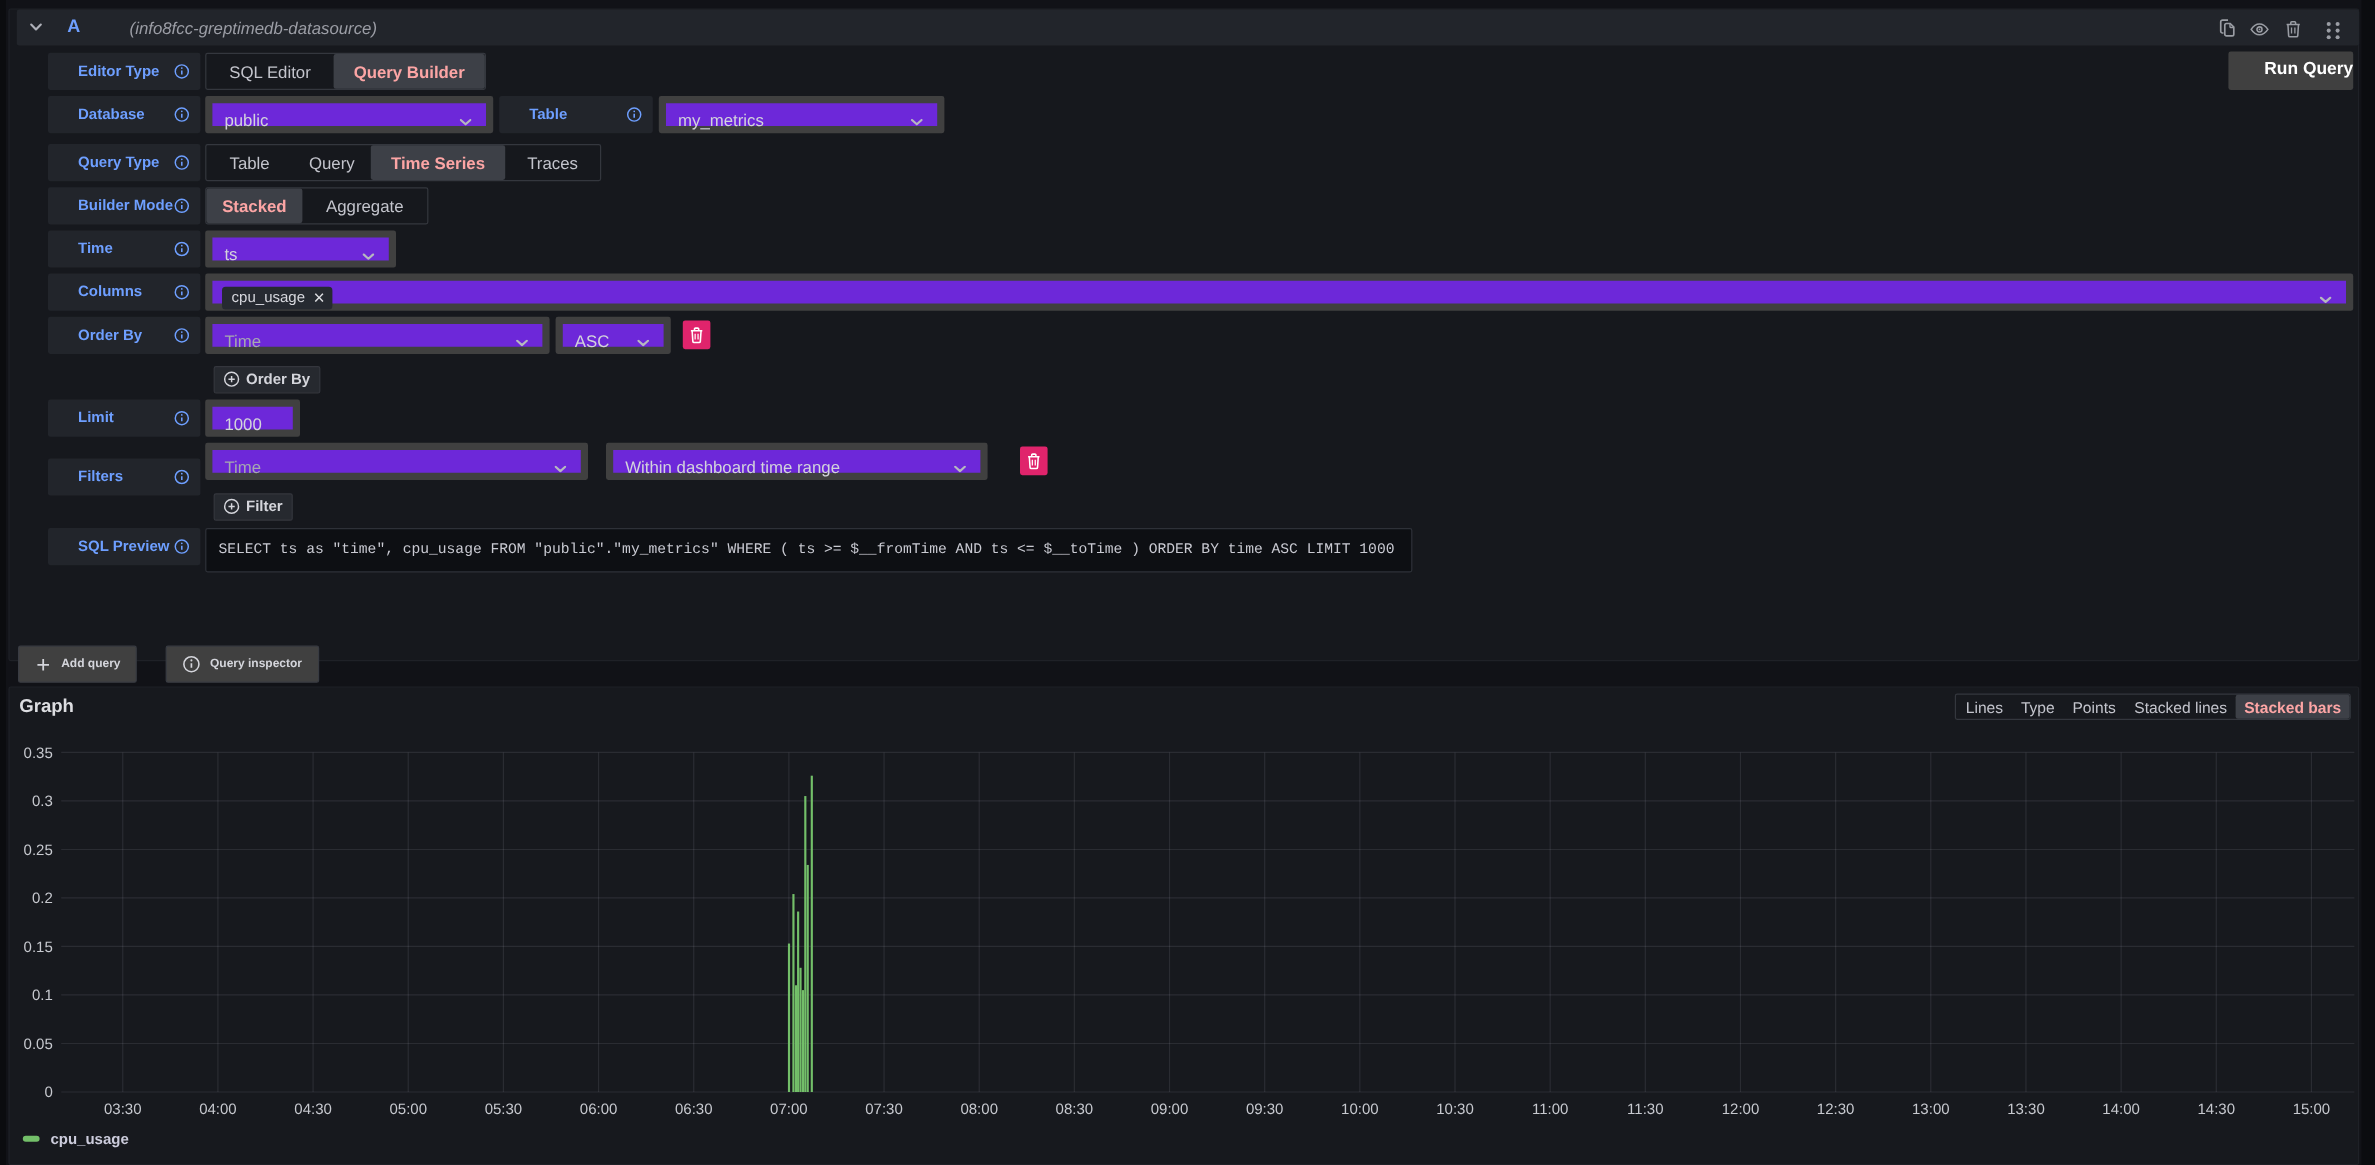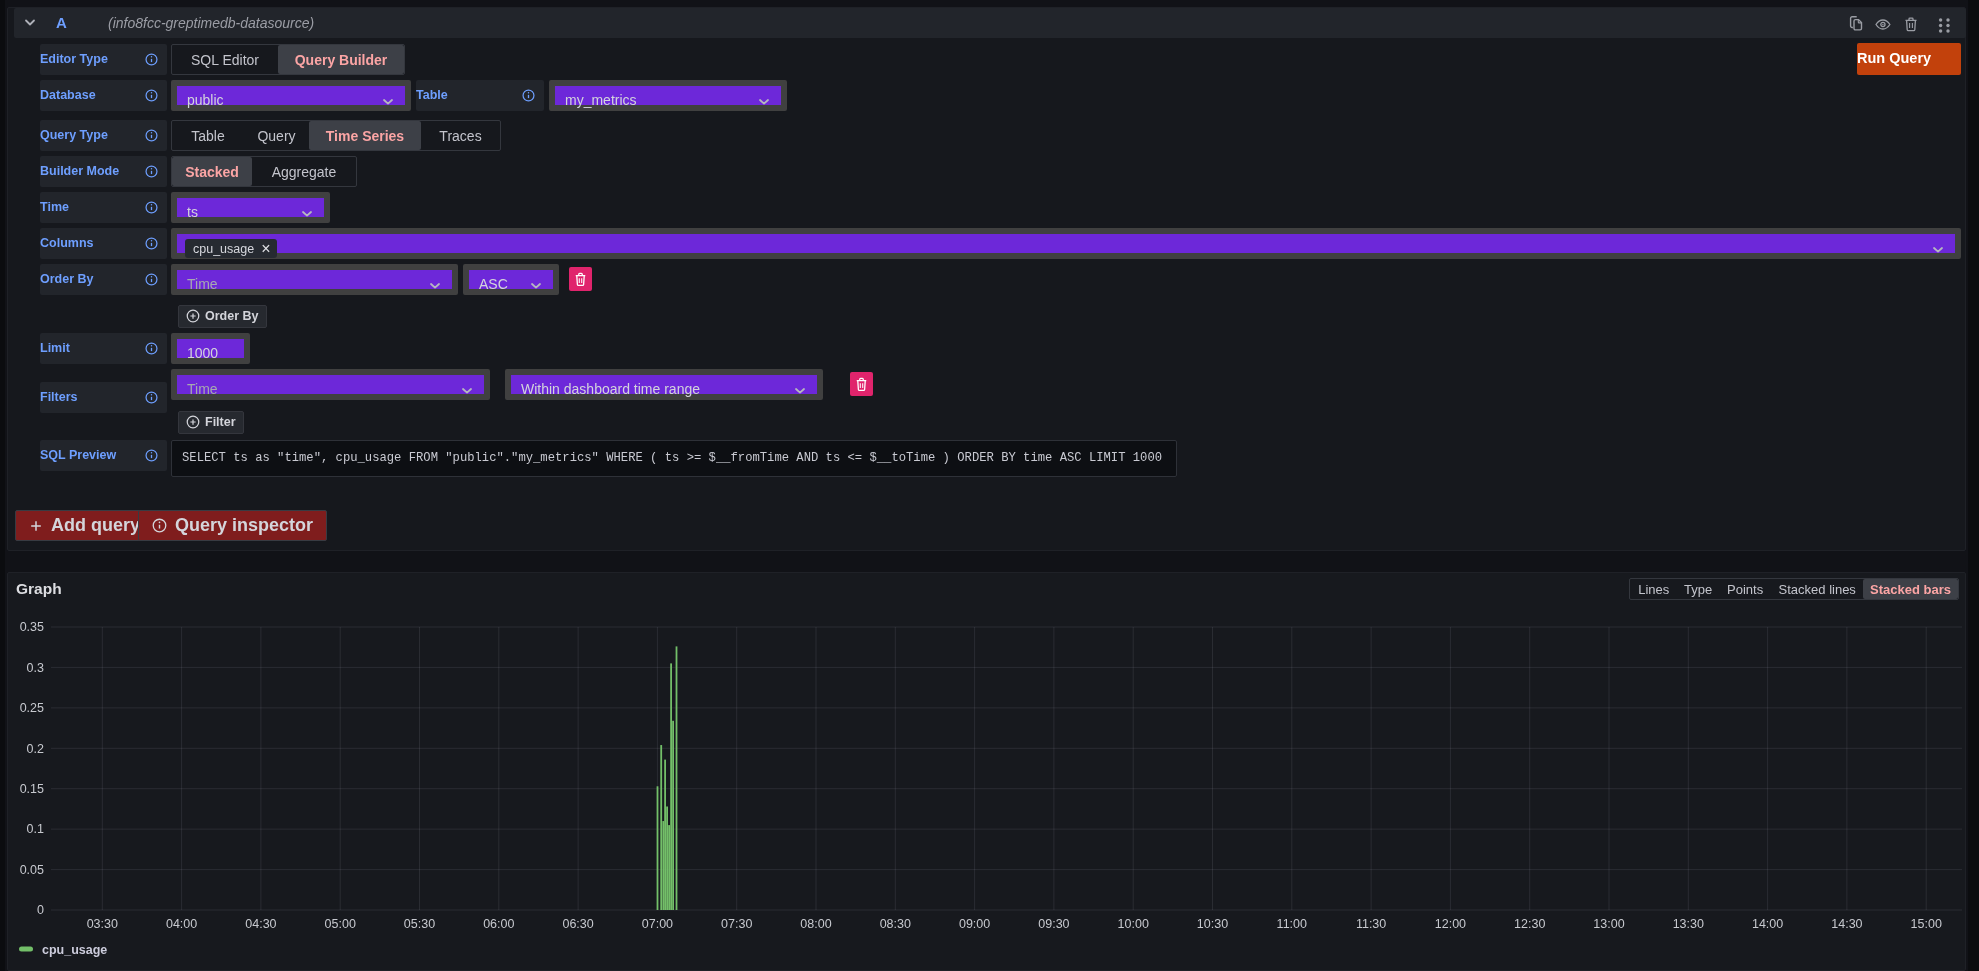--- a/index.html
+++ b/index.html
@@ -1,33 +1,33 @@
 <!DOCTYPE html>
 <html><head>
 <meta charset="utf-8">
 <style>
   * { margin:0; padding:0; box-sizing:border-box; }
   html,body { width:1979px; height:971px; background:#0b0c0f; overflow:hidden;
     font-family:"Liberation Sans", sans-serif; }
   .abs { position:absolute; }
   .chip { position:absolute; left:40px; width:127px; height:31px; background:#22252b; border-radius:2px;
-    color:#6e9fff; font-size:12.5px; font-weight:700; line-height:31px; padding-left:0; }
+    color:#6e9fff; font-size:12.5px; font-weight:700; line-height:31px; padding-left:25px; }
   .chip svg { position:absolute; right:9px; top:9px; }
   .dd { position:absolute; height:31px; background:#6d28d9; border:6px solid #404040; border-radius:2px;
     color:#d3d4db; font-size:14px; line-height:29px; padding-left:10px; }
   .dd svg.chev { position:absolute; right:12px; top:13px; }
   .radio { position:absolute; height:31px; border:1px solid #34373e; border-radius:2px; background:transparent;
     display:flex; }
   .radio .opt { height:100%; display:flex; align-items:center; justify-content:center;
     color:#c3c4cc; font-size:14px; }
   .radio .opt.sel { background:#3d4047; color:#fca5a5; font-weight:700; border-radius:2px; }
   .btn-sm { position:absolute; height:22.5px; background:#26292f; border:1px solid #34363d; border-radius:2px;
     color:#d4d5db; font-size:12.5px; font-weight:700; display:flex; align-items:center; gap:5px; padding:0 7px; }
-  .btn-md { position:absolute; height:31px; background:#7f1d1d; border:1px solid #383b42; border-radius:2px;
-    color:#d4d5db; font-size:18px; font-weight:700; display:flex; align-items:center; gap:8px; padding:0 13px; }
+  .btn-md { position:absolute; height:31px; background:#404040; border:1px solid #383b42; border-radius:2px;
+    color:#d4d5db; font-size:10px; font-weight:700; display:flex; align-items:center; gap:8px; padding:0 13px;margin-top:28px; }
   .trash { position:absolute; width:23px; height:24px; background:#e0246c; border-radius:2px;
     display:flex; align-items:center; justify-content:center; }
 </style>
 </head>
 <body>
 <div class="abs" id="content" style="left:5px;top:0;width:1963px;height:971px;background:#111217"></div>
 <div class="abs" id="editor" style="left:7px;top:7px;width:1959px;height:544px;background:#16181d;border:1px solid #1f2127;border-radius:2px"></div>
 <div class="abs" id="panel" style="left:7px;top:572px;width:1959px;height:399px;background:#17191e;border:1px solid #1f2127;border-radius:2px"></div>
 
 <div class="abs" id="hdrbar" style="left:14px;top:8px;width:1952px;height:30px;background:#22252b;border-radius:2px"></div>
@@ -52,21 +52,21 @@
   </svg>
 <svg class="abs" style="left:1937.5px;top:17.5px" width="13" height="15" viewBox="0 0 13 15" fill="#9a9da4">
     <circle cx="2.6" cy="2" r="1.7"></circle>
     <circle cx="10" cy="2" r="1.7"></circle>
     <circle cx="2.6" cy="7.5" r="1.7"></circle>
     <circle cx="10" cy="7.5" r="1.7"></circle>
     <circle cx="2.6" cy="13" r="1.7"></circle>
     <circle cx="10" cy="13" r="1.7"></circle>
   </svg>
 
-<div class="abs" style="left:1857px;top:43px;width:104px;height:32px;background:#c2410c;border-radius:2px;color:#fff;font-size:14.5px;font-weight:700;text-align:left;line-height:31px">Run Query</div>
+<div class="abs" style="left:1857px;top:43px;width:104px;height:32px;background:#404040;border-radius:2px;color:#fff;font-size:14.5px;font-weight:700;text-align:right;line-height:31px">Run Query</div>
 
 <div id="rows">
 <div class="chip" style="top:44px">Editor Type<svg width="13" height="13" viewBox="0 0 16 16">
         <circle cx="8" cy="8" r="6.7" fill="none" stroke="#6e9fff" stroke-width="1.5"></circle>
         <path d="M8 7.2v4" stroke="#6e9fff" stroke-width="1.6"></path>
         <circle cx="8" cy="4.6" r="0.9" fill="#6e9fff"></circle>
       </svg></div>
 <div class="radio" style="left:171px;top:44px;width:234px">
       <div class="opt" style="width:106px">SQL Editor</div>
       <div class="opt sel" style="width:126px">Query Builder</div>

